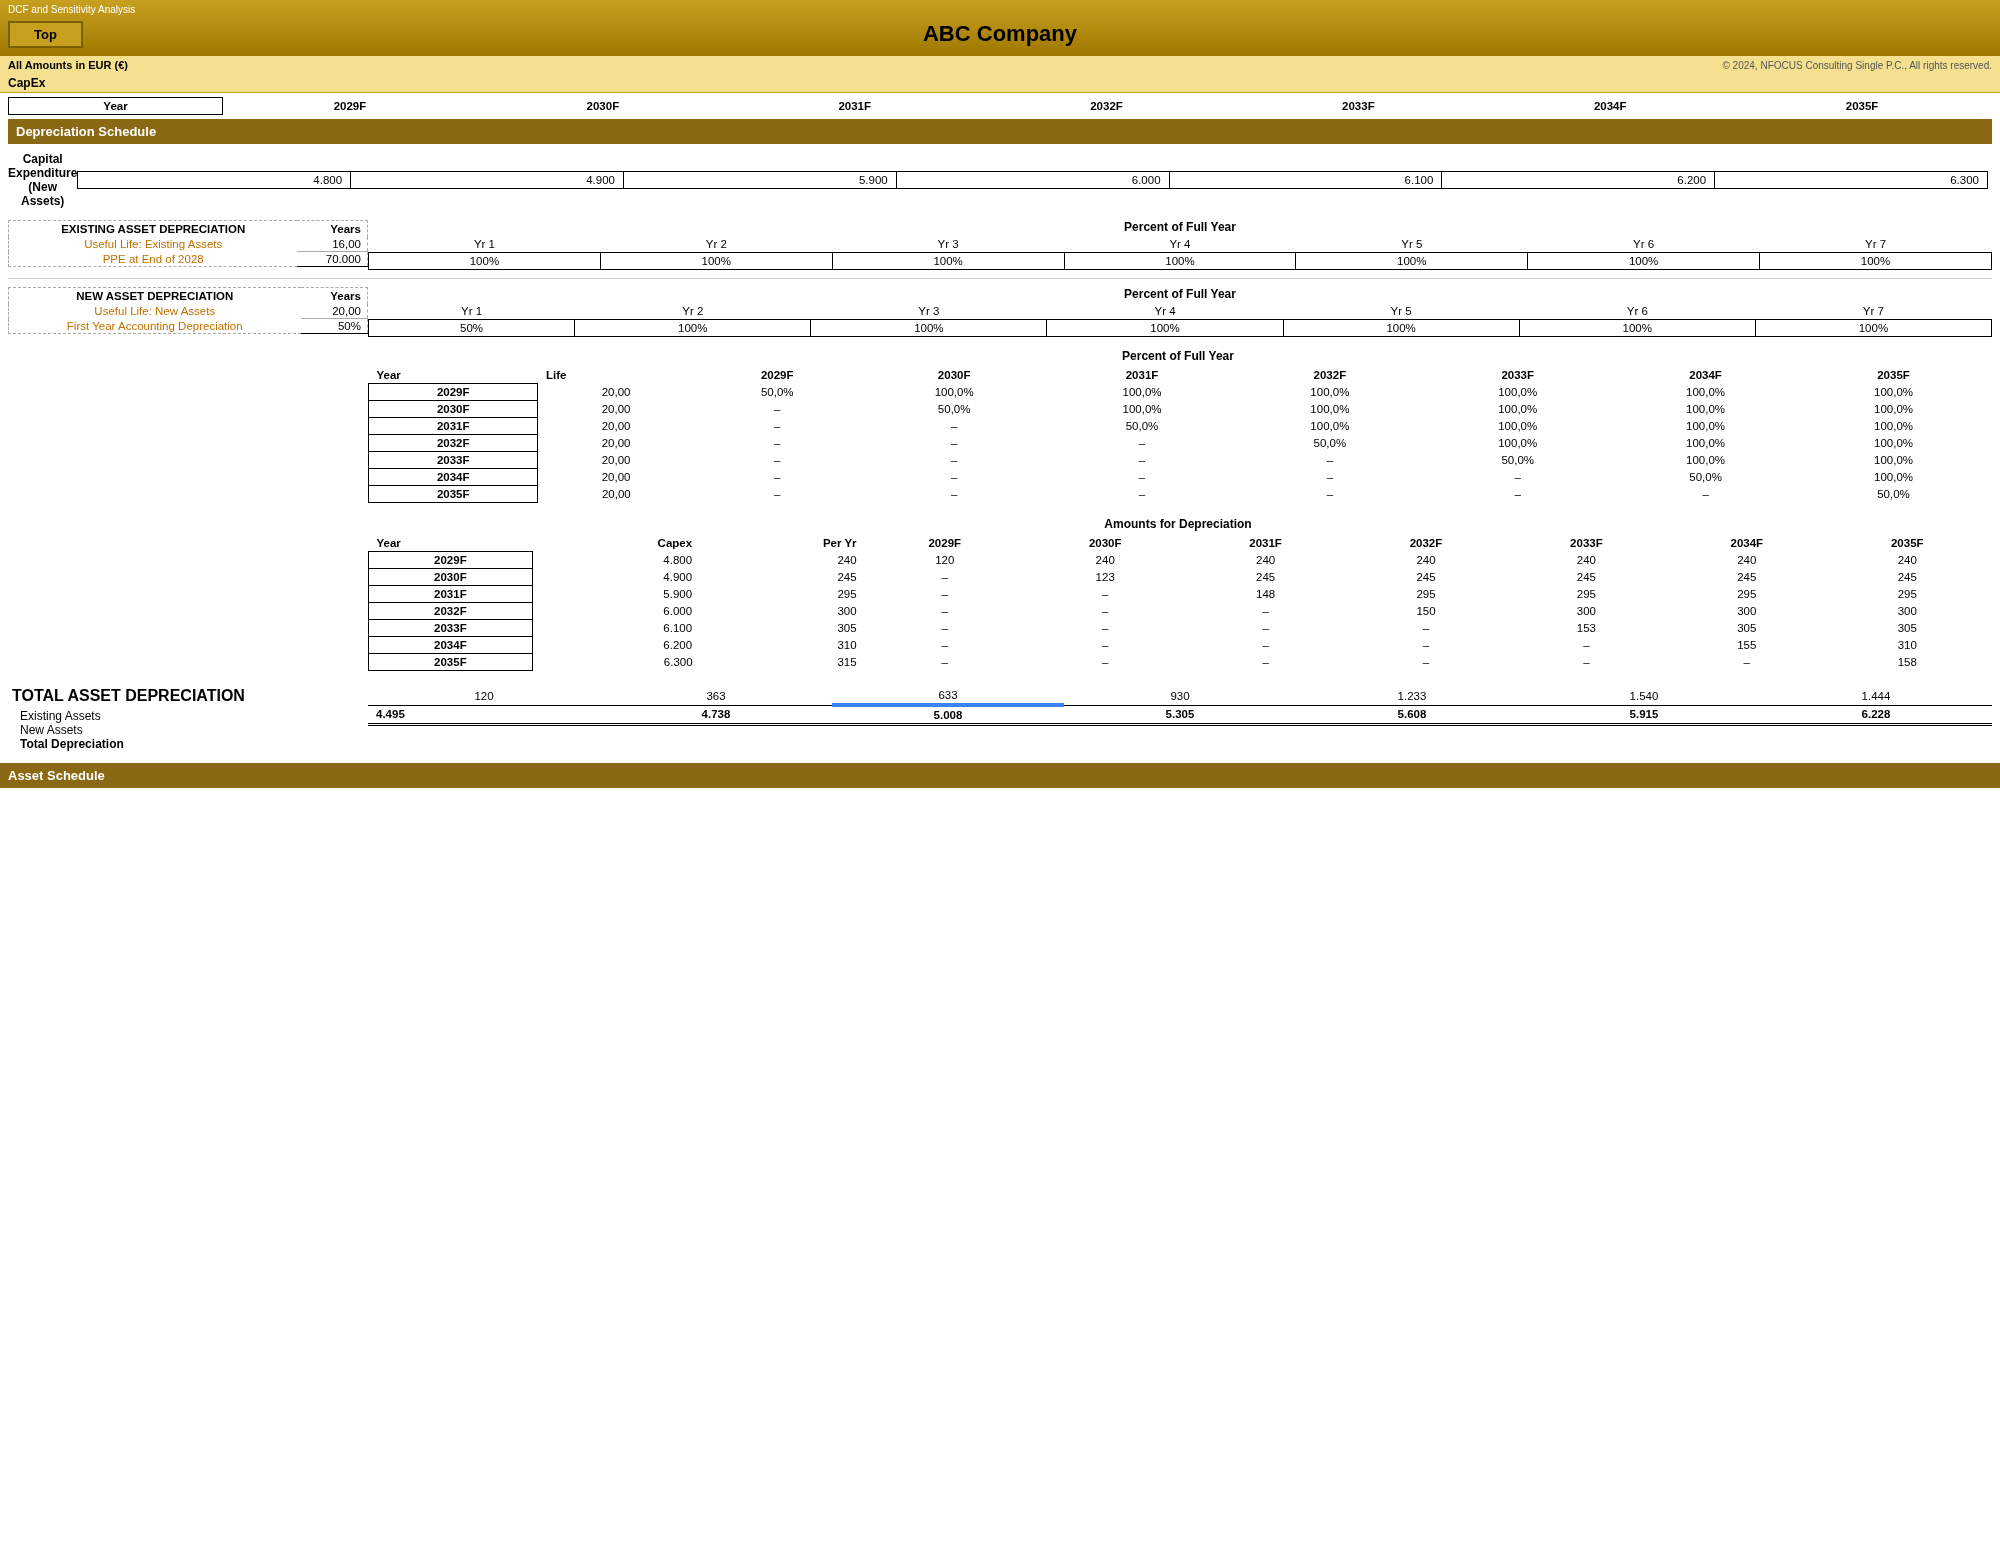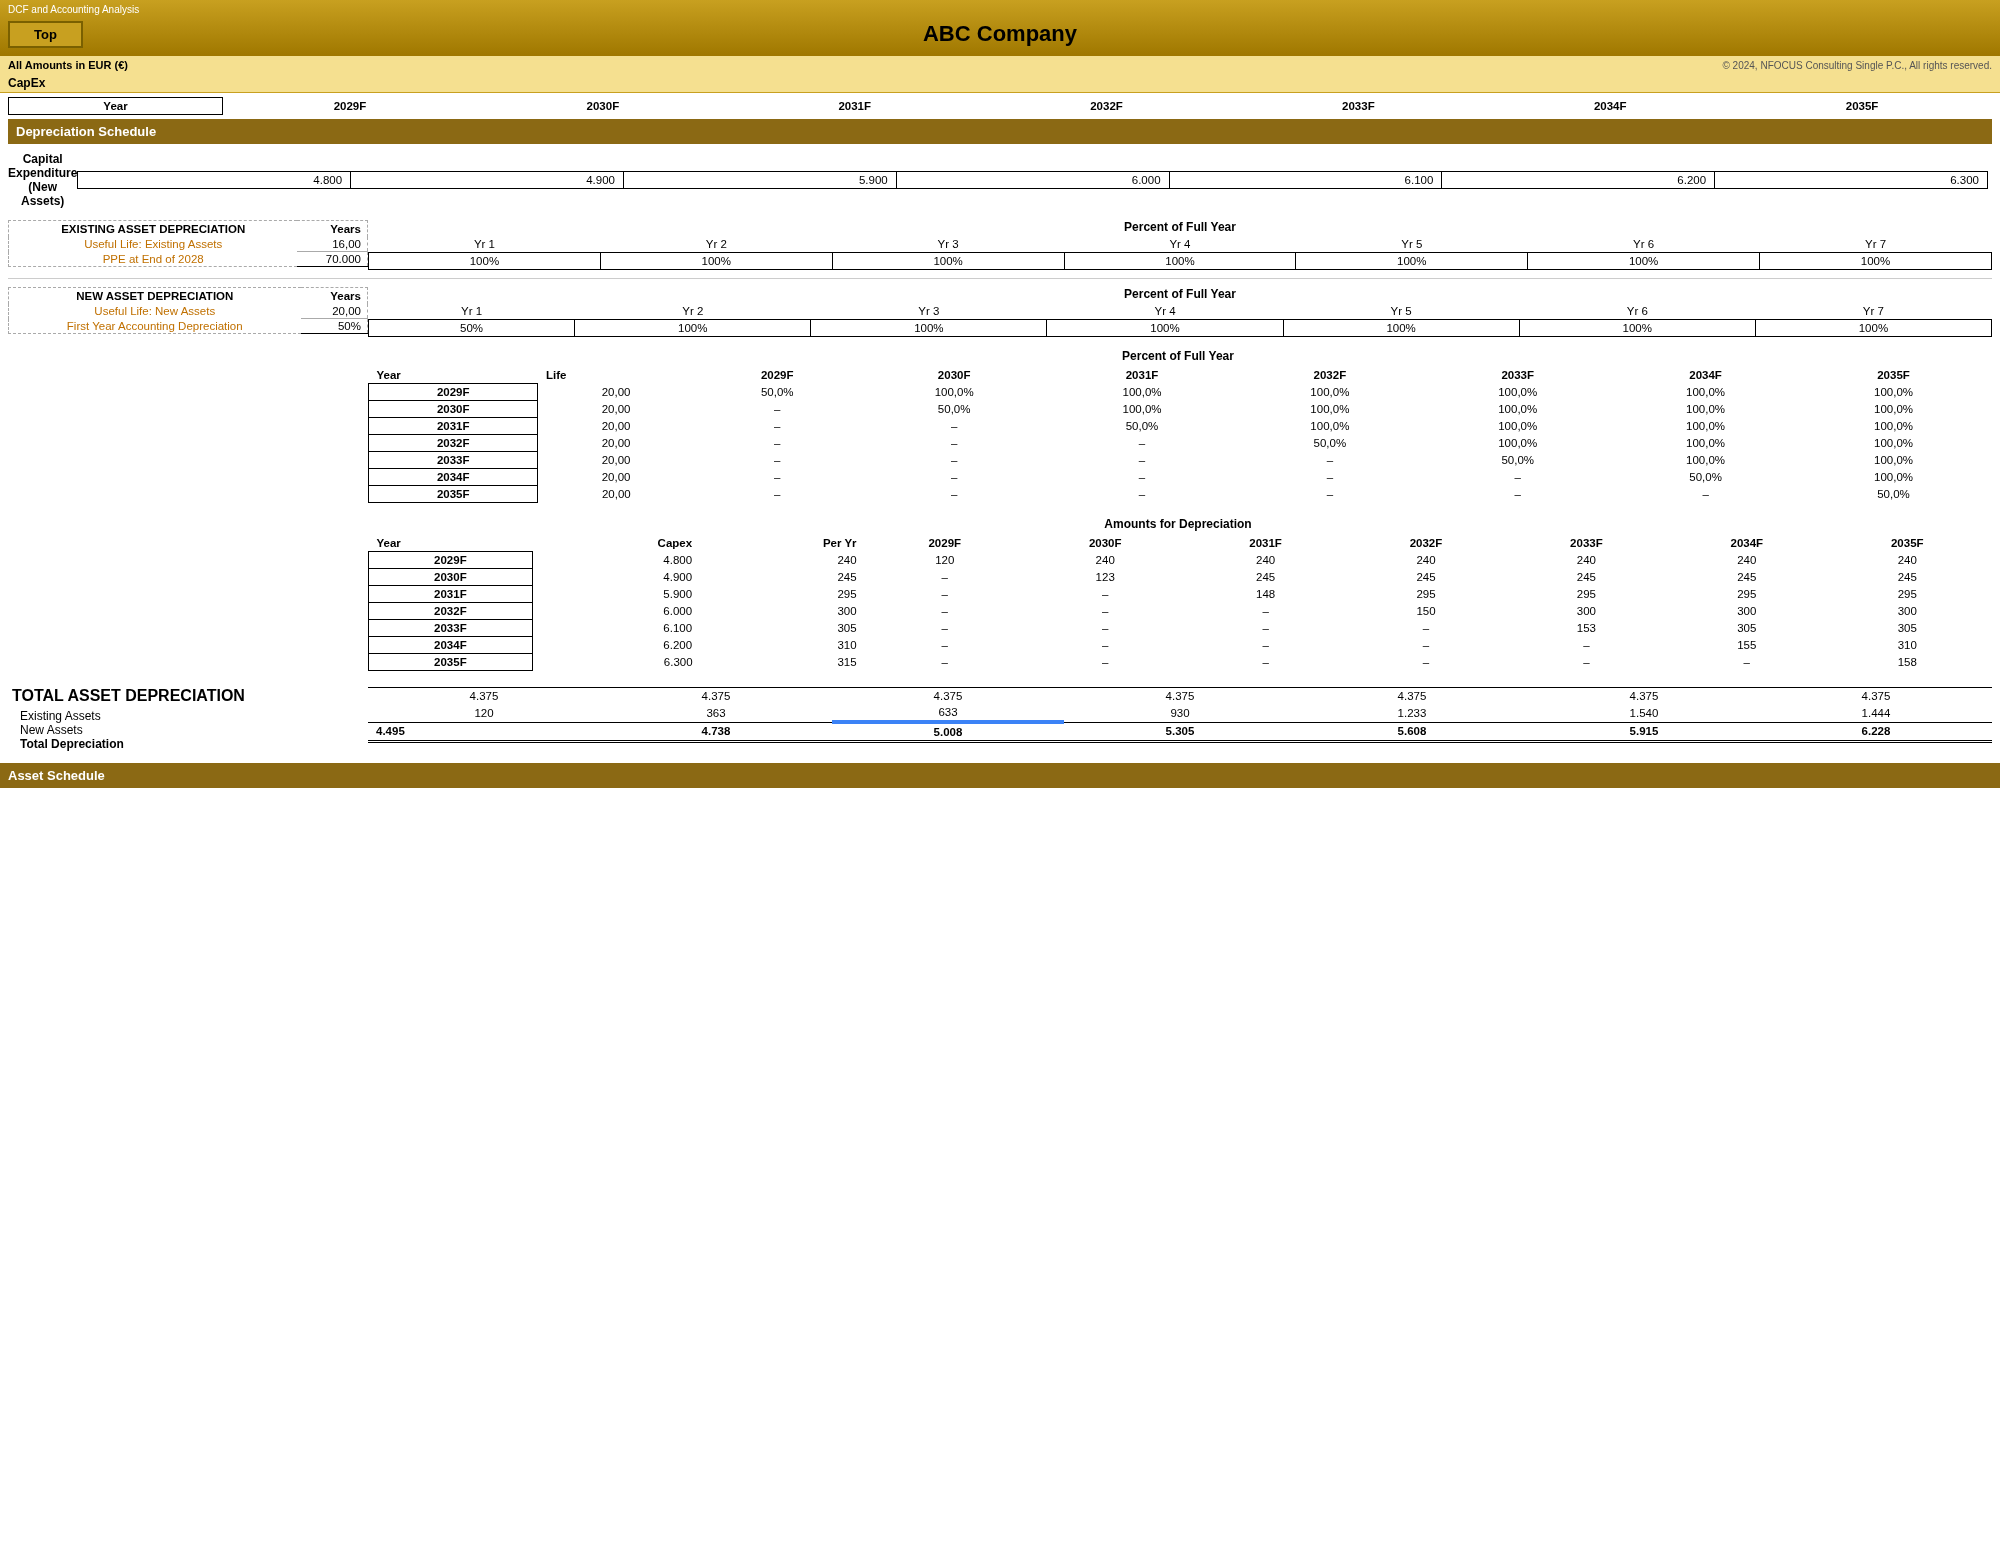--- a/index.html
+++ b/index.html
@@ -107,21 +107,21 @@
       font-weight: bold;
       font-size: 13px;
       padding: 5px 8px;
       margin-top: 8px;
     }
   </style>
 </head>
 <body>
 
 <div class="header-bar">
-  <div class="dcf-label">DCF and Accounting Analysis</div>
+  <div class="dcf-label">DCF and Sensitivity Analysis</div>
   <div class="header-top">
     <button class="top-button">Top</button>
     <div class="header-title">ABC Company</div>
   </div>
 </div>
 <div class="sub-header">
   <span class="amounts-label">All Amounts in  EUR (€)</span>
   <span class="copyright">© 2024, NFOCUS Consulting Single P.C., All rights reserved.</span>
 </div>
 <div class="capex-label">CapEx</div>
@@ -465,29 +465,20 @@
   <div style="margin-top:16px; display:flex; align-items:flex-start;">
     <div style="width:360px; flex-shrink:0; padding-left:4px;">
       <div style="font-weight:bold; font-size:16px; margin-bottom:4px;">TOTAL ASSET DEPRECIATION</div>
       <div style="color:#000; padding-left:8px;">Existing Assets</div>
       <div style="color:#000; padding-left:8px;">New Assets</div>
       <div style="font-weight:bold; padding-left:8px;">Total Depreciation</div>
     </div>
     <div style="flex:1;">
       <table class="small-table" style="width:100%; border-collapse:collapse; margin-right:4px;">
         <tbody>
-            <tr>
-          <td style="padding:2px 8px; text-align:center; border-top:1px solid #000;">4.375</td>
-          <td style="padding:2px 8px; text-align:center; border-top:1px solid #000;">4.375</td>
-          <td style="padding:2px 8px; text-align:center; border-top:1px solid #000;">4.375</td>
-          <td style="padding:2px 8px; text-align:center; border-top:1px solid #000;">4.375</td>
-          <td style="padding:2px 8px; text-align:center; border-top:1px solid #000;">4.375</td>
-          <td style="padding:2px 8px; text-align:center; border-top:1px solid #000;">4.375</td>
-          <td style="padding:2px 8px; text-align:center; border-top:1px solid #000;">4.375</td>
-        </tr>
         <tr>
           <td style="padding:2px 8px; text-align:center; border-bottom:1px solid #000;">120</td>
           <td style="padding:2px 8px; text-align:center; border-bottom:1px solid #000;">363</td>
           <td style="padding:2px 8px; text-align:center; border-bottom:4px solid #3b82f6;">633</td>
           <td style="padding:2px 8px; text-align:center; border-bottom:1px solid #000;">930</td>
           <td style="padding:2px 8px; text-align:center; border-bottom:1px solid #000;">1.233</td>
           <td style="padding:2px 8px; text-align:center; border-bottom:1px solid #000;">1.540</td>
           <td style="padding:2px 8px; text-align:center; border-bottom:1px solid #000;">1.444</td>
         </tr>
         <tr>

